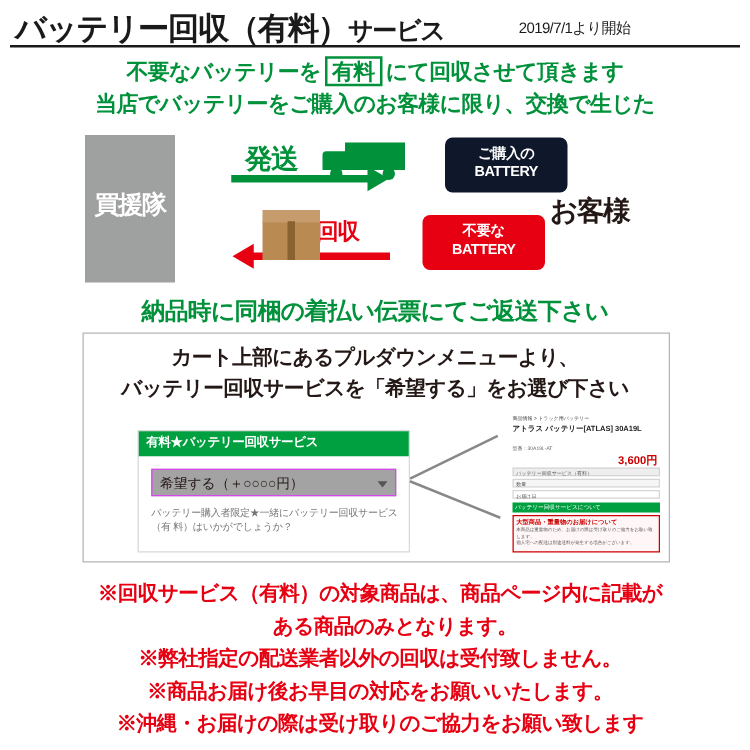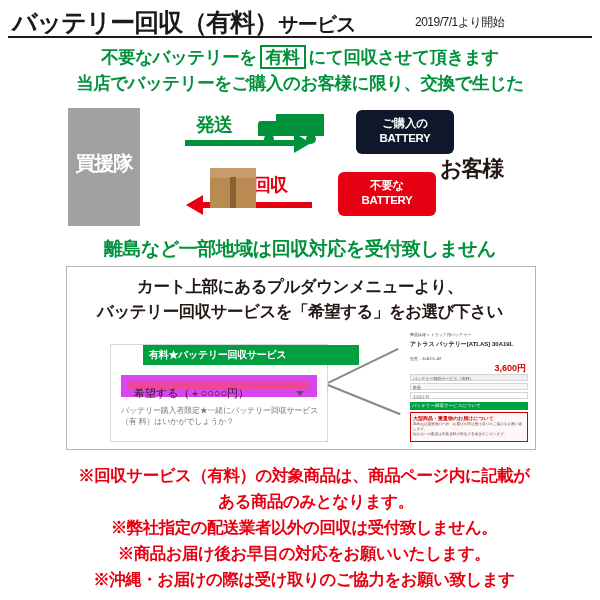--- a/index.html
+++ b/index.html
@@ -133,21 +133,21 @@
     right: -16px;
     top: -7px;
     border-top: 10px solid transparent;
     border-bottom: 10px solid transparent;
     border-left: 17px solid #00913a;
   }
   .text-send {
     position: absolute;
     left: 196px;
     top: 6px;
-    font-size: 19px;
+    font-size: 22px;
     font-weight: bold;
     color: #00913a;
     letter-spacing: -1px;
   }
 
   .arrow-return {
     position: absolute;
     left: 202px;
     top: 96px;
     width: 110px;
@@ -321,30 +321,29 @@
     width: 216px;
     height: 20px;
     background: #00a040;
     color: #ffffff;
     font-size: 10px;
     font-weight: bold;
     line-height: 20px;
     padding-left: 6px;
     box-sizing: border-box;
     letter-spacing: -0.3px;
-    margin-left: 32px;
   }
   .pulldown-select {
     position: absolute;
     left: 10px;
     top: 30px;
     width: 196px;
     height: 22px;
-    border: 7px solid #d946ef;
-    background: #ec4899;
+    border: 1px solid #d946ef;
+    background: #a3a3a3;
     font-size: 11px;
     line-height: 22px;
     padding-left: 6px;
     box-sizing: border-box;
     color: #231815;
   }
   .pulldown-select .caret {
     position: absolute;
     right: 6px;
     top: 9px;
@@ -555,21 +554,21 @@
     </div>
 
     <div class="batt-box batt-red">
       <div>不要な</div>
       <div>BATTERY</div>
     </div>
 
     <div class="label-customer">お客様</div>
   </div>
 
-  <div class="notice">離島など一部地域は回収対応を受付致しません</div>
+  <div class="notice">納品時に同梱の着払い伝票にてご返送下さい</div>
 
   <div class="instruct-box"></div>
   <div class="instruct-text">
     <div>カート上部にあるプルダウンメニューより、</div>
     <div>バッテリー回収サービスを「希望する」をお選び下さい</div>
   </div>
 
   <div class="pulldown">
     <div class="pulldown-head">有料★バッテリー回収サービス</div>
     <div class="pulldown-select">

